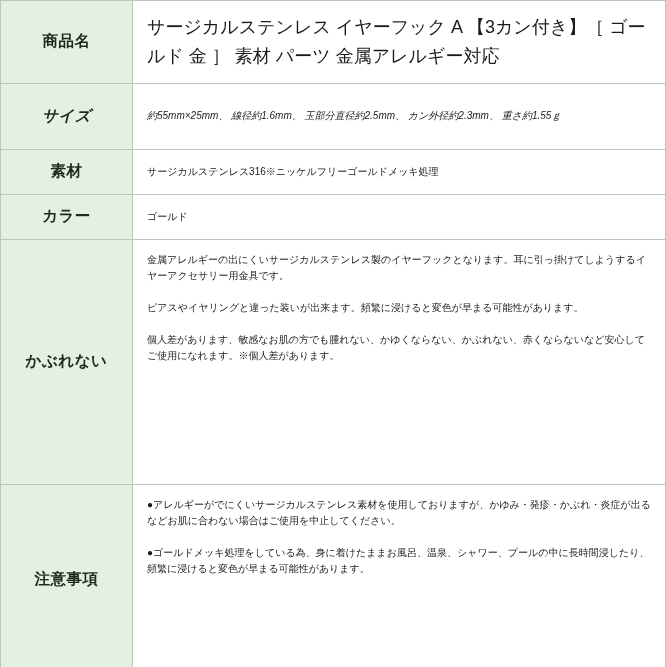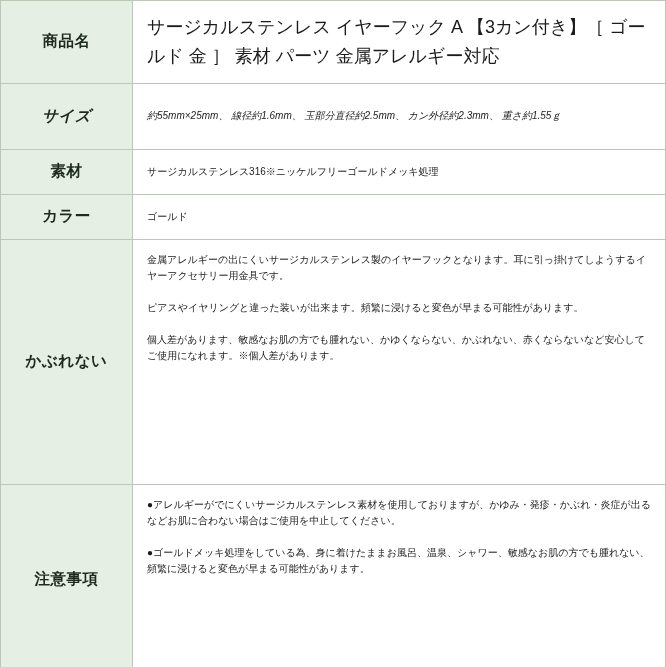--- a/index.html
+++ b/index.html
@@ -101,17 +101,17 @@
       <td class="value-cell top">
         <p>金属アレルギーの出にくいサージカルステンレス製のイヤーフックとなります。耳に引っ掛けてしようするイヤーアクセサリー用金具です。</p>
         <p>ピアスやイヤリングと違った装いが出来ます。頻繁に浸けると変色が早まる可能性があります。</p>
         <p>個人差があります、敏感なお肌の方でも腫れない、かゆくならない、かぶれない、赤くならないなど安心してご使用になれます。※個人差があります。</p>
       </td>
     </tr>
     <tr class="row-caution">
       <td class="label-cell">注意事項</td>
       <td class="value-cell top">
         <p>●アレルギーがでにくいサージカルステンレス素材を使用しておりますが、かゆみ・発疹・かぶれ・炎症が出るなどお肌に合わない場合はご使用を中止してください。</p>
-        <p>●ゴールドメッキ処理をしている為、身に着けたままお風呂、温泉、シャワー、敏感なお肌の方でも腫れない、頻繁に浸けると変色が早まる可能性があります。</p>
+        <p>●ゴールドメッキ処理をしている為、身に着けたままお風呂、温泉、シャワー、プールの中に長時間浸したり、頻繁に浸けると変色が早まる可能性があります。</p>
       </td>
     </tr>
   </tbody>
 </table>
 
 </body></html>

